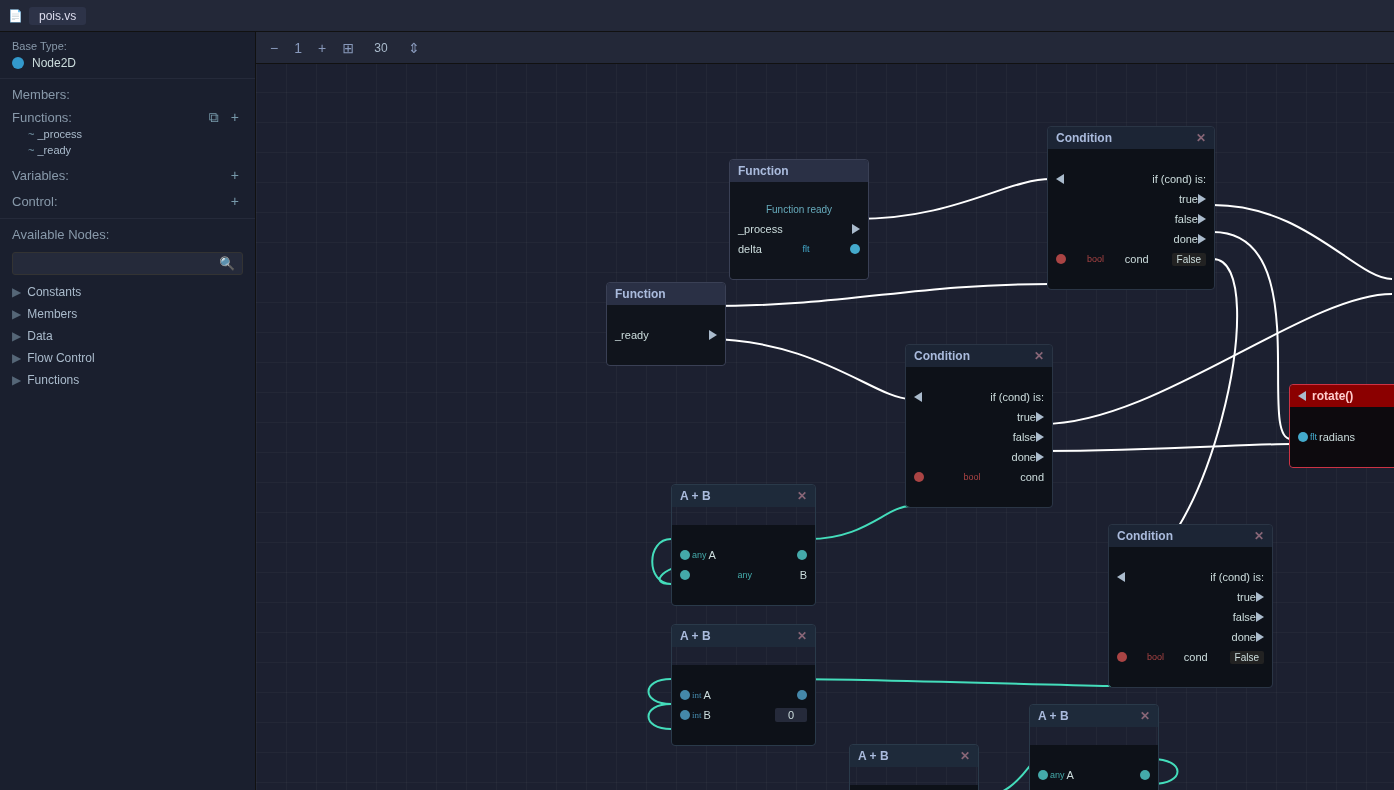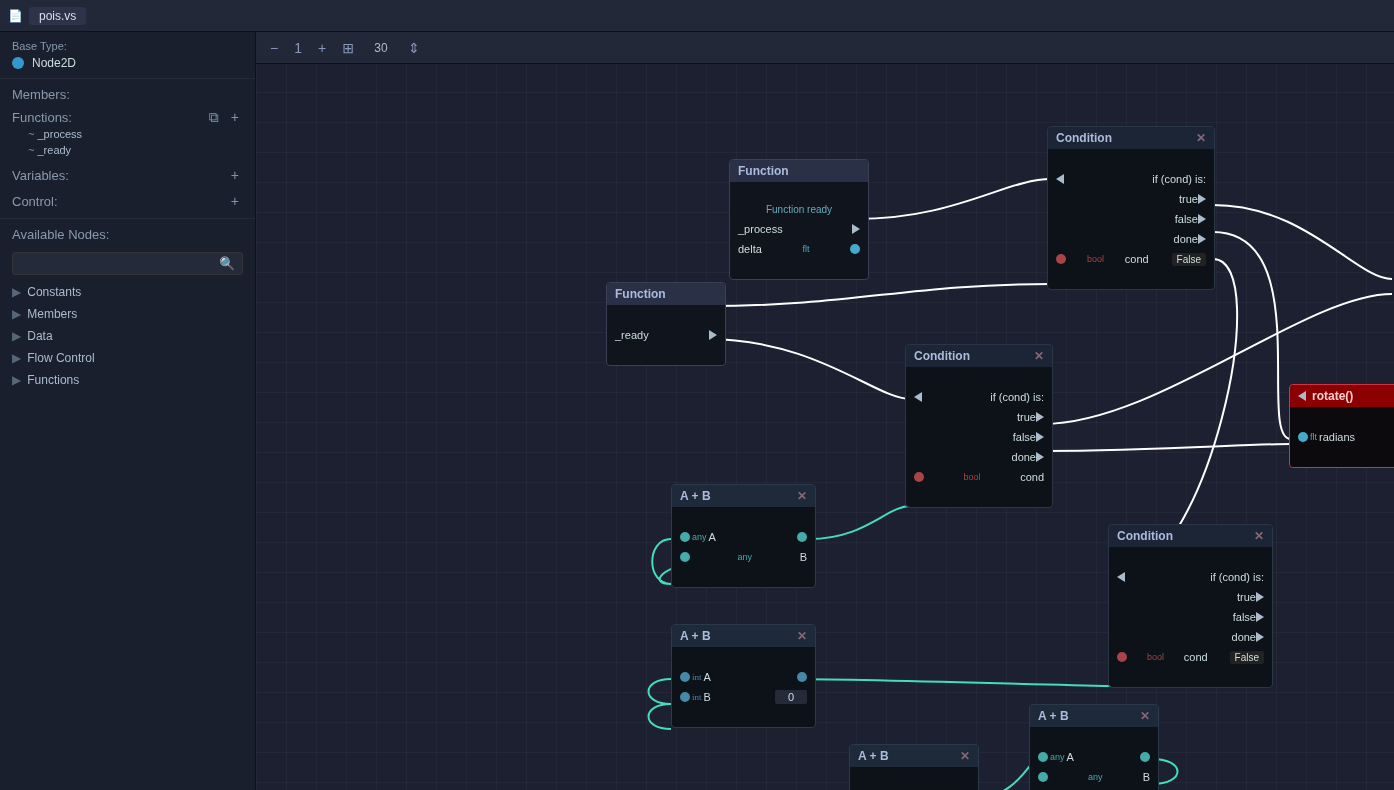--- a/index.html
+++ b/index.html
@@ -274,21 +274,21 @@
     .node-condition .node-body { background: #0d1118; }
 
     
     .node-rotate { border: 1px solid #cc3344; }
     .node-rotate .node-header { background: #8b0000; color: #ffcccc; }
     .node-rotate .node-body { background: #0d0a0e; }
 
     
     .node-math .node-header { background: #1e2a3a; color: #aabbdd; }
     .node-math { border: 1px solid #2a3a4a; }
-    .node-math .node-body { background: #0d1118; }
+    .node-math .node-body { background: #0d1118; margin-top: 18px; }
 
     
     .connections-svg {
       position: absolute;
       top: 32px;
       left: 0;
       width: 100%;
       height: 100%;
       pointer-events: none;
       z-index: 1;

